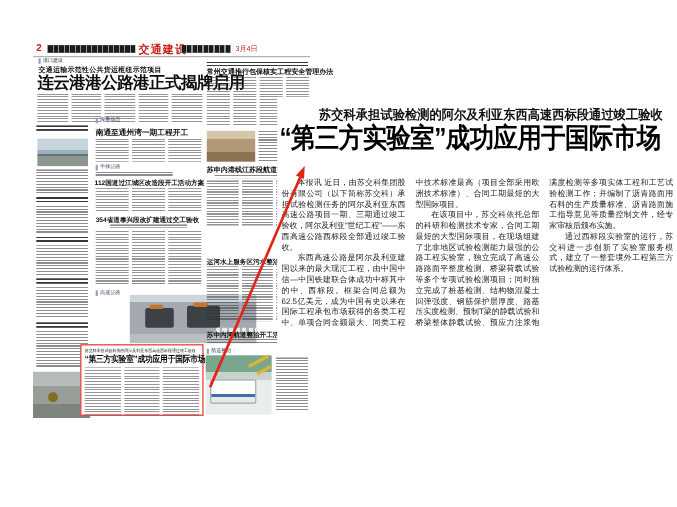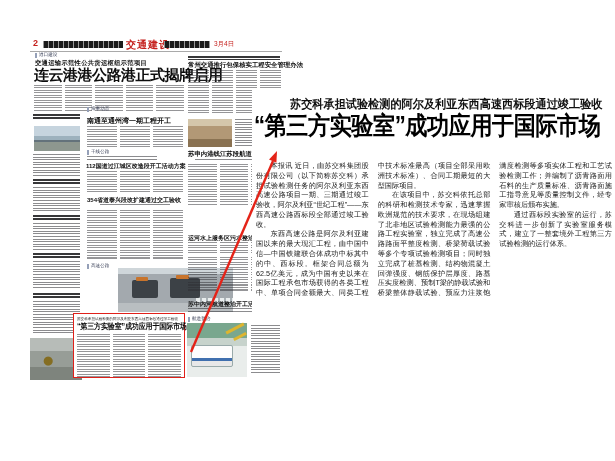--- a/index.html
+++ b/index.html
@@ -164,21 +164,21 @@
     </div>
     <span class="abs greek" style="left:221px;top:287px;width:29px;height:48px;"></span>
   </div>
 
   <div id="clip" class="abs">
     <div class="abs clip-kick" style="left:38px;top:8px;">苏交科承担试验检测的阿尔及利亚东西高速西标段通过竣工验收</div>
     <div class="abs clip-title" style="left:2px;top:21px;">“第三方实验室”成功应用于国际市场</div>
     <div class="abs clip-body" style="left:4px;top:73px;width:356px;height:146px;">
       <p>本报讯 近日，由苏交科集团股份有限公司（以下简称苏交科）承担试验检测任务的阿尔及利亚东西高速公路项目一期、三期通过竣工验收，阿尔及利亚“世纪工程”——东西高速公路西标段全部通过竣工验收。</p>
       <p>东西高速公路是阿尔及利亚建国以来的最大现汇工程，由中国中信—中国铁建联合体成功中标其中的中、西标段。框架合同总额为62.5亿美元，成为中国有史以来在国际工程承包市场获得的各类工程中、单项合同金额最大、同类工程中技术标准最高（项目全部采用欧洲技术标准）、合同工期最短的大型国际项目。</p>
-      <p>在该项目中，苏交科依托总部的科研和检测技术专家，迅速掌握欧洲规范的技术要求，在现场组建了北非地区试验检测能力最强的公路工程实验室，独立完成了高速公路路面平整度检测、桥梁荷载试验等多个专项试验检测项目；同时独立完成了桩基检测、结构物混凝土回弹强度、钢筋保护层厚度、路基压实度检测、预制T梁的静载试验和桥梁整体静载试验、预应力注浆饱满度检测等多项实体工程和工艺试验检测工作；并编制了沥青路面用石料的生产质量标准、沥青路面施工指导意见等质量控制文件，经专家审核后颁布实施。</p>
+      <p>在该项目中，苏交科依托总部的科研和检测技术专家，合同工期最短的大型国际项目，在现场组建了北非地区试验检测能力最强的公路工程实验室，独立完成了高速公路路面平整度检测、桥梁荷载试验等多个专项试验检测项目；同时独立完成了桩基检测、结构物混凝土回弹强度、钢筋保护层厚度、路基压实度检测、预制T梁的静载试验和桥梁整体静载试验、预应力注浆饱满度检测等多项实体工程和工艺试验检测工作；并编制了沥青路面用石料的生产质量标准、沥青路面施工指导意见等质量控制文件，经专家审核后颁布实施。</p>
       <p><span>通过西标段实验室的运行，苏交科进一步创新了实验室服务模式，建立了一整套境外工程第三方试验检测的运行体系。</span></p>
     </div>
   </div>
 
   <svg width="615" height="461" viewBox="0 0 615 461">
     <line x1="191" y1="352" x2="273" y2="161" stroke="#e42318" stroke-width="2.4"></line>
     <polygon points="277,151 276.4,162.7 269,159.5" fill="#e42318"></polygon>
   </svg>
 </div>
 

